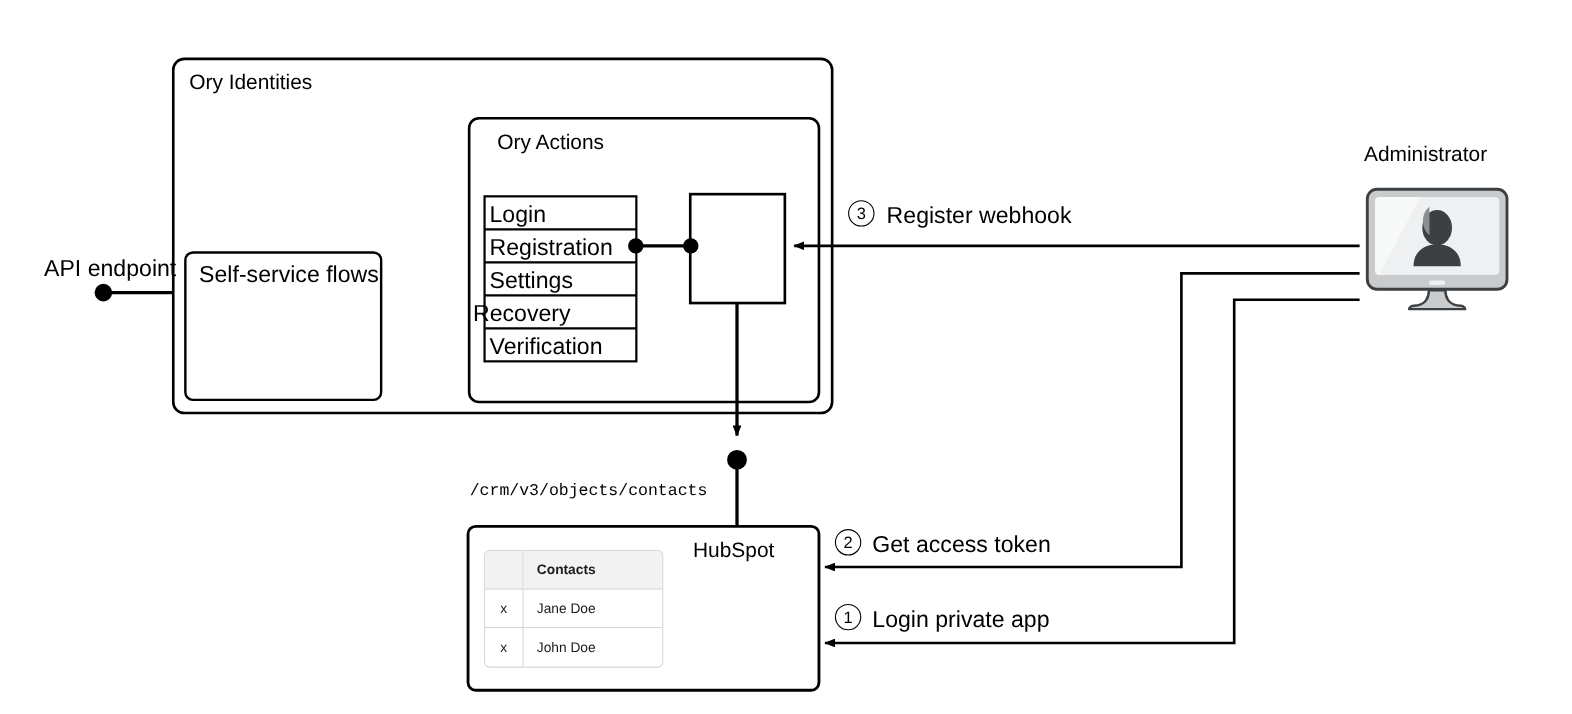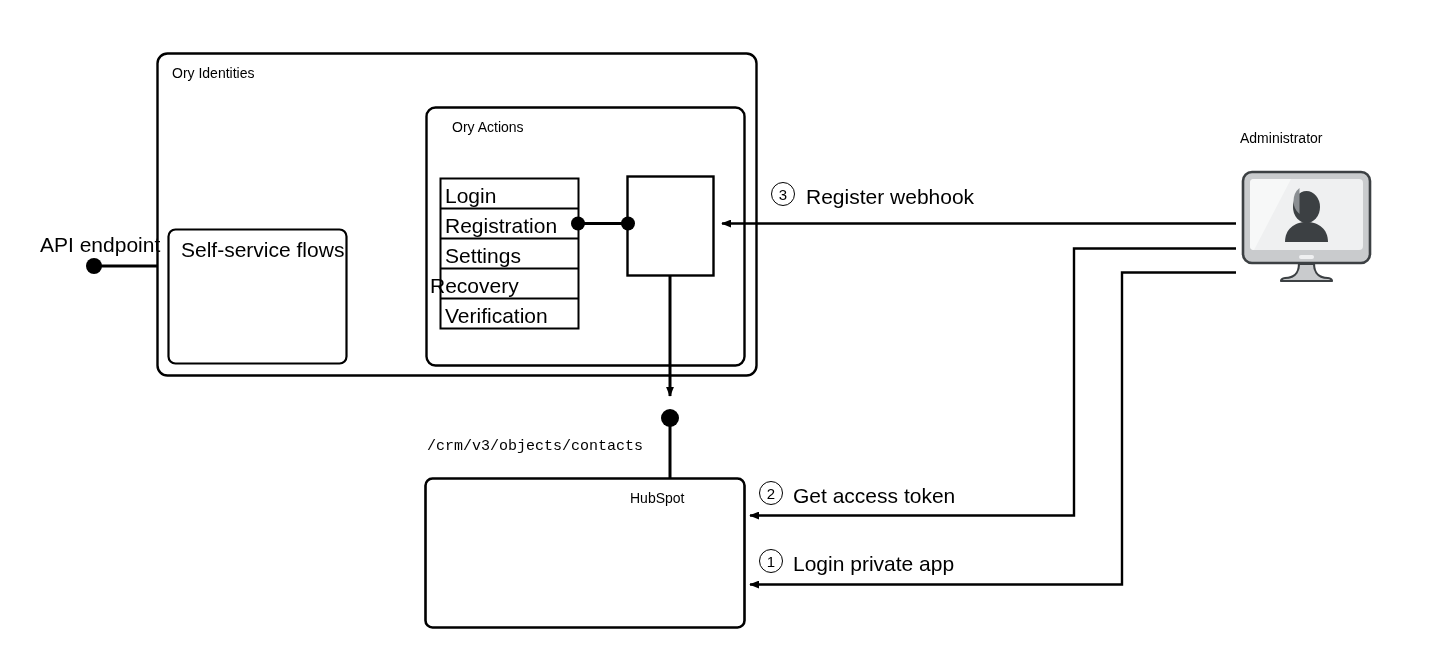--- a/index.html
+++ b/index.html
@@ -21,21 +21,21 @@
     width: 1429px;
     height: 649px;
   }
   .lbl {
     position: absolute;
     font-family: "Liberation Sans", sans-serif;
     color: #000000;
     white-space: nowrap;
     line-height: 1;
   }
-  .lbl-lg   { font-size: 14px; }
+  .lbl-lg   { font-size: 19px; }
   .lbl-md   { font-size: 21px; }
   .lbl-mono { font-family: "Liberation Mono", monospace; font-size: 15px; letter-spacing: 0px; }
   .num-circle {
     position: absolute;
     width: 24px; height: 24px;
     border: 1.6px solid #000;
     border-radius: 50%;
     box-sizing: border-box;
     display: flex;
     align-items: center;
@@ -153,20 +153,38 @@
 
   <div class="num-circle" style="left:771px; top:182px;">3</div>
   <div class="lbl lbl-md" style="left:806px; top:186px;">Register webhook</div>
 
   <div class="num-circle" style="left:759px; top:481px;">2</div>
   <div class="lbl lbl-md" style="left:793px; top:485px;">Get access token</div>
 
   <div class="num-circle" style="left:759px; top:549px;">1</div>
   <div class="lbl lbl-md" style="left:793px; top:553px;">Login private app</div>
 
+  <table class="contacts-table" style="left:440px; top:500px; width:163px;">
+    <thead>
+      <tr>
+        <th class="col-flag"></th>
+        <th>Contacts</th>
+      </tr>
+    </thead>
+    <tbody>
+      <tr>
+        <td class="col-flag">x</td>
+        <td>Jane Doe</td>
+      </tr>
+      <tr>
+        <td class="col-flag">x</td>
+        <td>John Doe</td>
+      </tr>
+    </tbody>
+  </table>
 
   <svg class="monitor" viewBox="0 0 131 114">
 
     <path d="M 44 108 C 56 108 58 99 58 94 L 73 94 C 73 99 75 108 87 108 C 90 108 91 110.5 91 111 L 40 111 C 40 110.5 41 108 44 108 Z" fill="#c9cbcd" stroke="#3c4043" stroke-width="2.2" stroke-linejoin="round"></path>
 
     <rect x="2" y="2" width="127" height="91" rx="9" ry="9" fill="#c9cbcd" stroke="#3c4043" stroke-width="2.6"></rect>
 
     <rect x="9" y="9" width="113" height="71" rx="4" ry="4" fill="#eff0f1"></rect>
 
     <path d="M 9 13 a4 4 0 0 1 4 -4 L 50 9 L 13 80 a4 4 0 0 1 -4 -4 Z" fill="#f7f8f8"></path>

